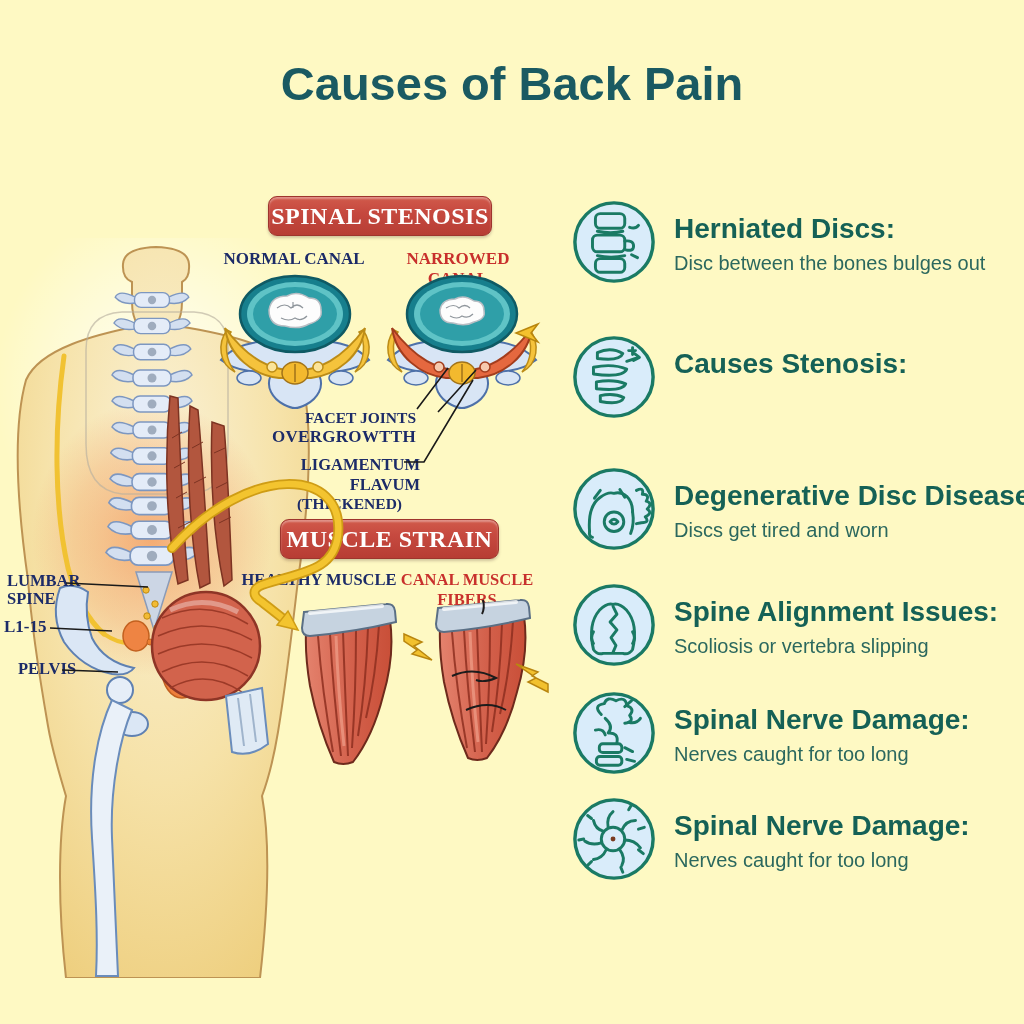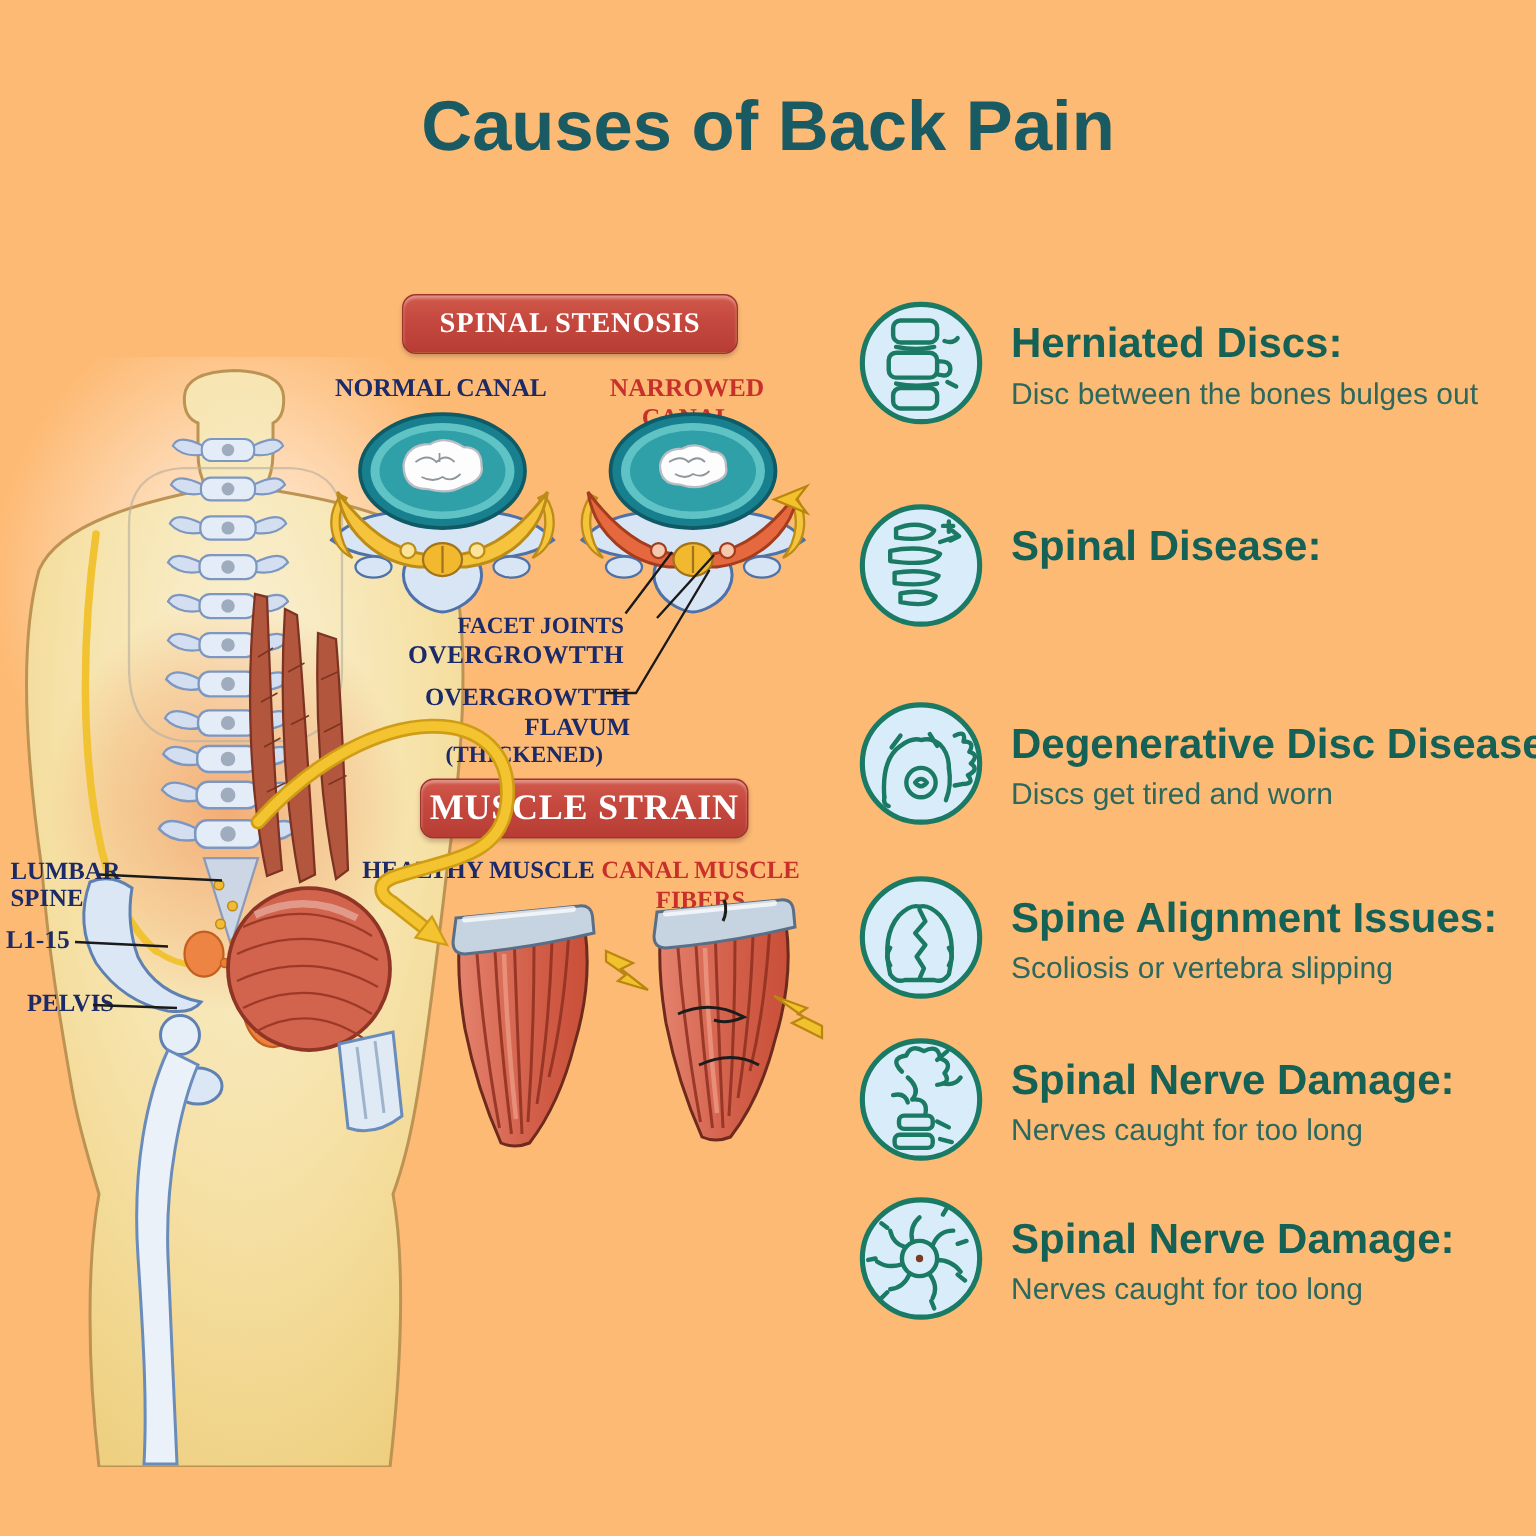--- a/index.html
+++ b/index.html
@@ -1,31 +1,31 @@
 <!DOCTYPE html>
 <html><head>
 <meta charset="utf-8">
 <style>
   html,body{margin:0;padding:0;background:#9fc9e8;}
   .canvas{position:relative;width:1024px;height:1024px;overflow:hidden;
-          background:#fdba74;font-family:"Liberation Sans",sans-serif;}
+          background:#fef9c3;font-family:"Liberation Sans",sans-serif;}
   svg{display:block}
   .abs{position:absolute;}
 
   
   .title{left:0;top:56px;width:1024px;text-align:center;
          font-size:47px;font-weight:bold;color:#1a5a62;letter-spacing:0;}
 
   
   .badge{background:linear-gradient(180deg,#d15a4b 0%,#c6493f 40%,#b73d34 100%);
          border:1px solid #9e352d;border-radius:9px;
          box-shadow:inset 0 2px 2px rgba(255,255,255,.35),0 2px 3px rgba(70,40,40,.25);
          color:#ffffff;font-family:"Liberation Serif",serif;font-weight:bold;
          text-align:center;letter-spacing:.5px;}
-  .badge1{left:268px;top:196px;width:222px;height:38px;line-height:38px;font-size:19px;}
+  .badge1{left:268px;top:196px;width:222px;height:38px;line-height:38px;font-size:24px;}
   .badge2{left:280px;top:519px;width:217px;height:38px;line-height:38px;font-size:24px;}
 
   
   .cap{font-family:"Liberation Serif",serif;font-weight:bold;}
   .navy{color:#1c2b68;} .red{color:#c8302c;}
   .lab-normal{left:214px;top:249px;width:160px;text-align:center;font-size:17px;}
   .lab-narrowed{left:378px;top:249px;width:160px;text-align:center;font-size:17px;}
   .lab-healthy{left:239px;top:570px;width:160px;text-align:center;font-size:16.5px;}
   .lab-torn{left:387px;top:570px;width:160px;text-align:center;font-size:16.5px;}
 
@@ -197,21 +197,21 @@
     <path d="M58 38 Q60 27 73 27 Q82 22 92 29 Q102 29 102 39 Q104 47 92 50 Q83 55 71 51 Q58 51 58 38 Z" fill="#fdfdfd" stroke="#b9bec4" stroke-width="1.5"></path>
     <path d="M64 36 q8 -5 13 0 q6 -5 11 0 M68 44 q7 4 12 0 q6 3 11 -2" fill="none" stroke="#8f969c" stroke-width="1.2"></path>
     <polygon points="156,52 134,61 156,70 149,61" fill="#f4c12d" stroke="#b8860d" stroke-width="1.5"></polygon>
   </svg>
 
   <div class="abs facet-block">
     <div class="facet-l1">FACET JOINTS</div>
     <div class="facet-l2">OVERGROWTTH</div>
   </div>
   <div class="abs lig-block">
-    <div class="lig-l1">OVERGROWTTH FLAVUM</div>
+    <div class="lig-l1">LIGAMENTUM FLAVUM</div>
     <div class="lig-l2">(THICKENED)</div>
   </div>
 
   <div class="abs badge badge2">MUSCLE STRAIN</div>
   <div class="abs cap navy lab-healthy">HEALTHY MUSCLE</div>
   <div class="abs cap red lab-torn">CANAL MUSCLE FIBERS</div>
 
   <svg class="abs" style="left:288px;top:596px" width="115" height="172" viewBox="0 0 115 172">
     <defs>
       <linearGradient id="mgrad" x1="0" y1="0" x2="1" y2="0">
@@ -276,21 +276,21 @@
       <circle cx="45" cy="45" r="40" fill="#d9ecfa" stroke="#1a7a64" stroke-width="3.5"></circle>
       <g fill="none" stroke="#1a7a64" stroke-width="3" stroke-linecap="round" stroke-linejoin="round">
         <path d="M28 20 q14 -6 26 1 q-3 8 -26 5 z"></path>
         <path d="M24 35 q20 -4 34 2 q-4 9 -34 5 z"></path>
         <path d="M27 50 q18 -3 30 2 q-3 8 -30 5 z"></path>
         <path d="M31 64 q14 -3 24 2 q-3 8 -24 4 z"></path>
         <path d="M58 29 L70 25 M66 21 l5 4 -6 3 M64 15 v7 M60 18 h7"></path>
       </g>
     </svg>
     <div class="ctext">
-      <div class="ctitle">Spinal Disease:</div>
+      <div class="ctitle">Causes Stenosis:</div>
     </div>
   </div>
 
   <div class="cause nowrap" style="top:465px">
     <svg class="cicon" viewBox="0 0 90 90">
       <circle cx="45" cy="45" r="40" fill="#d9ecfa" stroke="#1a7a64" stroke-width="3.5"></circle>
       <g fill="none" stroke="#1a7a64" stroke-width="3" stroke-linecap="round" stroke-linejoin="round">
         <path d="M20 68 Q18 42 31 33 Q39 27 45 29 Q52 27 58 32 Q64 38 64 48"></path>
         <path d="M20 68 q-1 5 3 6 M64 48 q2 12 -2 22"></path>
         <path d="M25 34 l6 -8 M56 33 l-5 -8"></path>

